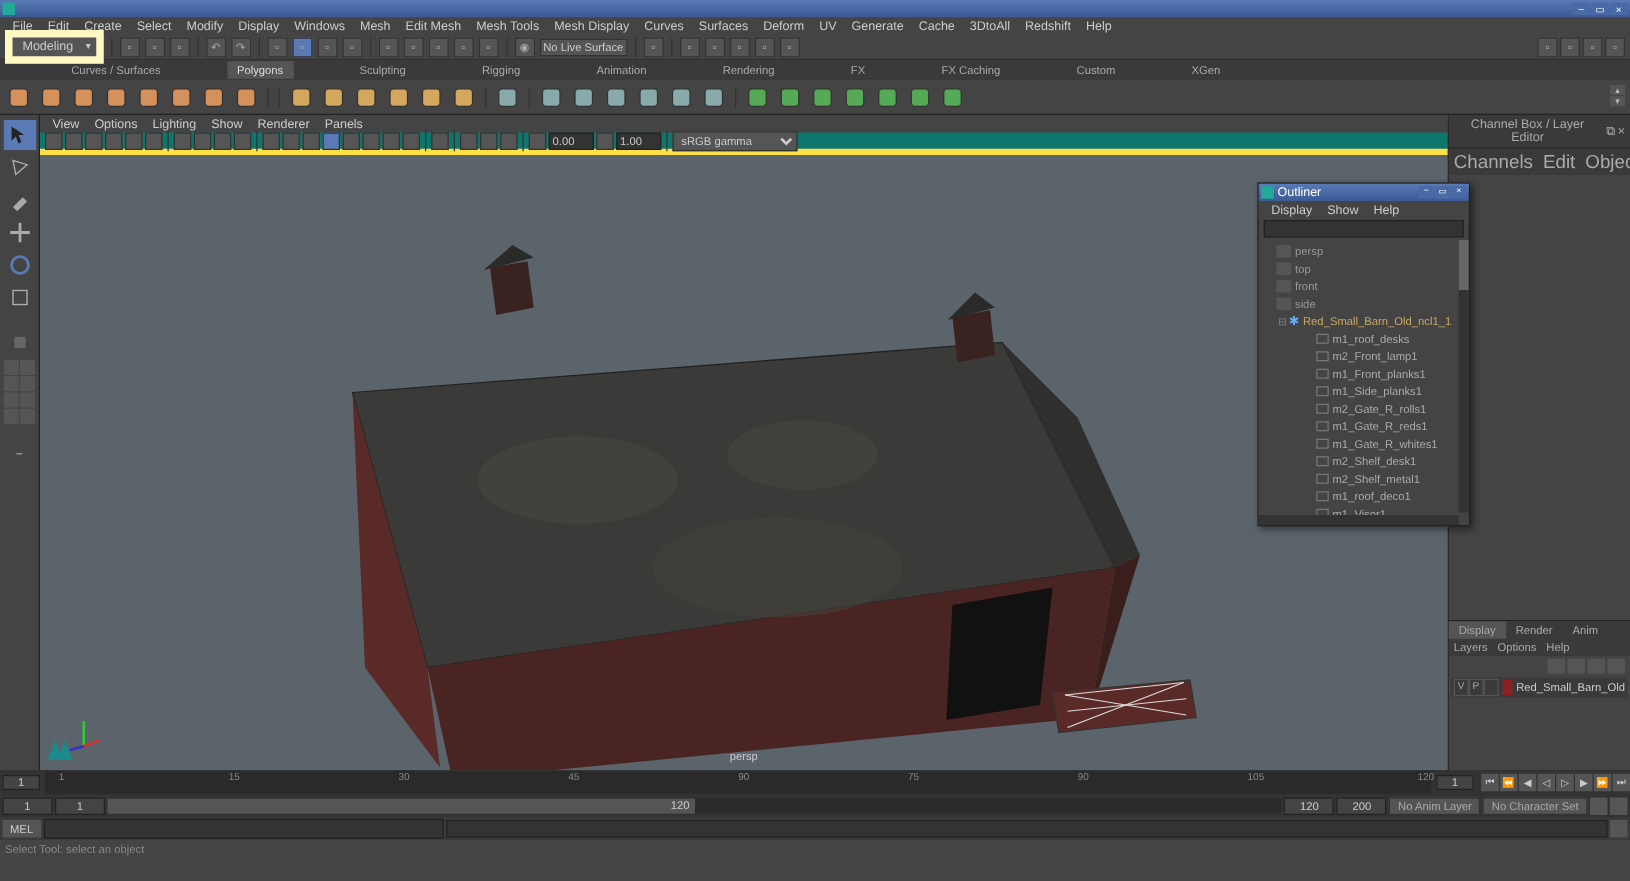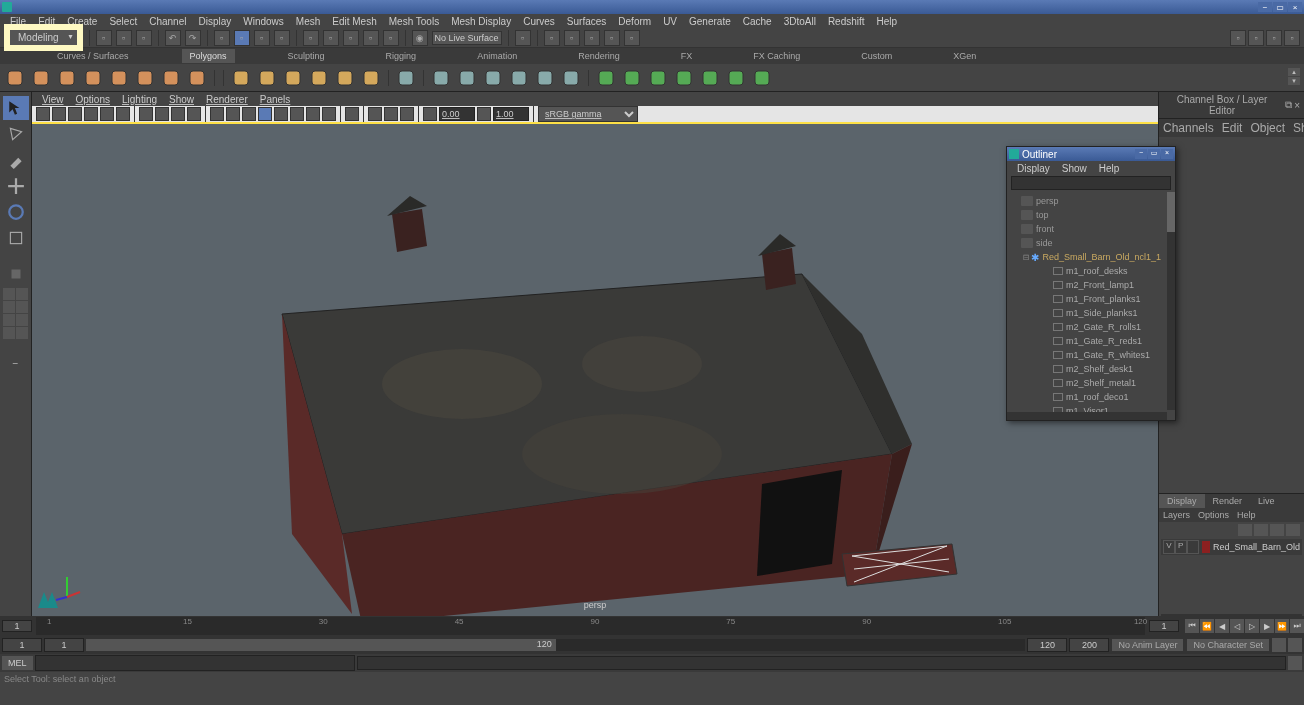--- a/index.html
+++ b/index.html
@@ -41,43 +41,43 @@
 .main-area { display: flex; height: 524px; }
 .left-toolbox { width: 32px; background: #444; border-right: 1px solid #222; display: flex; flex-direction: column; align-items: center; padding-top: 4px; gap: 2px; }
 .left-toolbox .tbx { width: 26px; height: 24px; display: flex; align-items: center; justify-content: center; cursor: pointer; }
 .left-toolbox .tbx.active { background: #5a7ab5; }
 .left-toolbox .tbx svg { width: 18px; height: 18px; }
 .left-toolbox .divider { height: 8px; }
 .left-toolbox .small-grid { display: grid; grid-template-columns: 12px 12px; gap: 1px; }
 .left-toolbox .small-grid span { width: 12px; height: 12px; background: #555; cursor: pointer; }
 
 
-.viewport-container { flex: 1; background: #444; position: relative; text-decoration: underline; }
+.viewport-container { flex: 1; background: #444; position: relative; }
 .panel-menu { height: 14px; background: #444; display: flex; align-items: center; padding: 0 4px; gap: 0; }
 .panel-menu span { padding: 0 6px; color: #ccc; font-size: 10px; cursor: pointer; }
-.panel-toolbar { height: 18px; background: #e5e5e5; display: flex; align-items: center; padding: 0 4px; gap: 2px; border-bottom: 2px solid #fde047; }
+.panel-toolbar { height: 18px; background: #0f766e; display: flex; align-items: center; padding: 0 4px; gap: 2px; border-bottom: 5px solid #fde047; }
 .panel-toolbar .pt-icon { width: 14px; height: 14px; background: #555; border: 1px solid #333; cursor: pointer; }
 .panel-toolbar .pt-icon.active { background: #5a7ab5; }
 .panel-toolbar input { background: #333; border: 1px solid #222; color: #ccc; width: 36px; font-size: 9px; padding: 1px 2px; }
 .panel-toolbar select { background: #555; border: 1px solid #333; color: #ccc; font-size: 9px; padding: 1px 2px; }
 
 .viewport { position: relative; background: #5b646b; height: 492px; overflow: hidden; }
 .axis-gizmo { position: absolute; left: 20px; bottom: 14px; width: 30px; height: 30px; }
 .maya-logo { position: absolute; left: 4px; bottom: 4px; width: 24px; height: 24px; }
 .camera-label { position: absolute; bottom: 6px; left: 50%; transform: translateX(-50%); color: #ccc; font-size: 9px; }
 
 
 .barn { position: absolute; left: 50px; top: 30px; }
 
 
 .channel-box { width: 146px; background: #444; border-left: 1px solid #222; }
 .cb-title { background: #3a3a3a; padding: 2px 4px; color: #aaa; text-align: center; font-size: 9px; border-bottom: 1px solid #222; display: flex; justify-content: flex-end; align-items: center; }
 .cb-title span:first-child { margin-right: auto; margin-left: auto; }
 .cb-tabs { display: flex; background: #3a3a3a; }
-.cb-tabs span { flex: 1; padding: 2px 4px; text-align: center; color: #aaa; cursor: pointer; font-size: 12px; }
+.cb-tabs span { flex: 1; padding: 2px 4px; text-align: center; color: #aaa; cursor: pointer; font-size: 15px; }
 .cb-body { height: 356px; }
 .cb-lower { border-top: 1px solid #222; }
 .lower-tabs { display: flex; background: #3a3a3a; }
 .lower-tabs span { padding: 2px 8px; color: #aaa; cursor: pointer; font-size: 9px; }
 .lower-tabs span.active { background: #555; }
 .layers-header { display: flex; background: #3a3a3a; padding: 2px 4px; gap: 8px; }
 .layers-header span { color: #aaa; font-size: 9px; cursor: pointer; }
 .layers-icons { display: flex; gap: 2px; padding: 2px 4px; justify-content: flex-end; }
 .layers-icons span { width: 14px; height: 12px; background: #555; cursor: pointer; }
 .layer-row { display: flex; align-items: center; padding: 1px 2px; background: #3a3a3a; margin: 1px 2px; }
@@ -145,21 +145,21 @@
     <span>▭</span>
     <span>×</span>
   </div>
 </div>
 
 <div class="main-menu" id="main-menu">
     <span>File</span>
     <span>Edit</span>
     <span>Create</span>
     <span>Select</span>
-    <span>Channel</span>
+    <span>Modify</span>
     <span>Display</span>
     <span>Windows</span>
     <span>Mesh</span>
     <span>Edit Mesh</span>
     <span>Mesh Tools</span>
     <span>Mesh Display</span>
     <span>Curves</span>
     <span>Surfaces</span>
     <span>Deform</span>
     <span>UV</span>
@@ -524,21 +524,21 @@
         <span>Channels</span>
         <span>Edit</span>
         <span>Object</span>
         <span>Show</span>
       </div>
     <div class="cb-body"></div>
     <div class="cb-lower">
       <div class="lower-tabs" id="lower-tabs">
           <span class="active">Display</span>
           <span>Render</span>
-          <span>Live</span>
+          <span>Anim</span>
         </div>
       <div class="layers-header" id="layers-header">
           <span>Layers</span>
           <span>Options</span>
           <span>Help</span>
         </div>
       <div class="layers-icons">
         <span></span>
         <span></span>
         <span></span>

